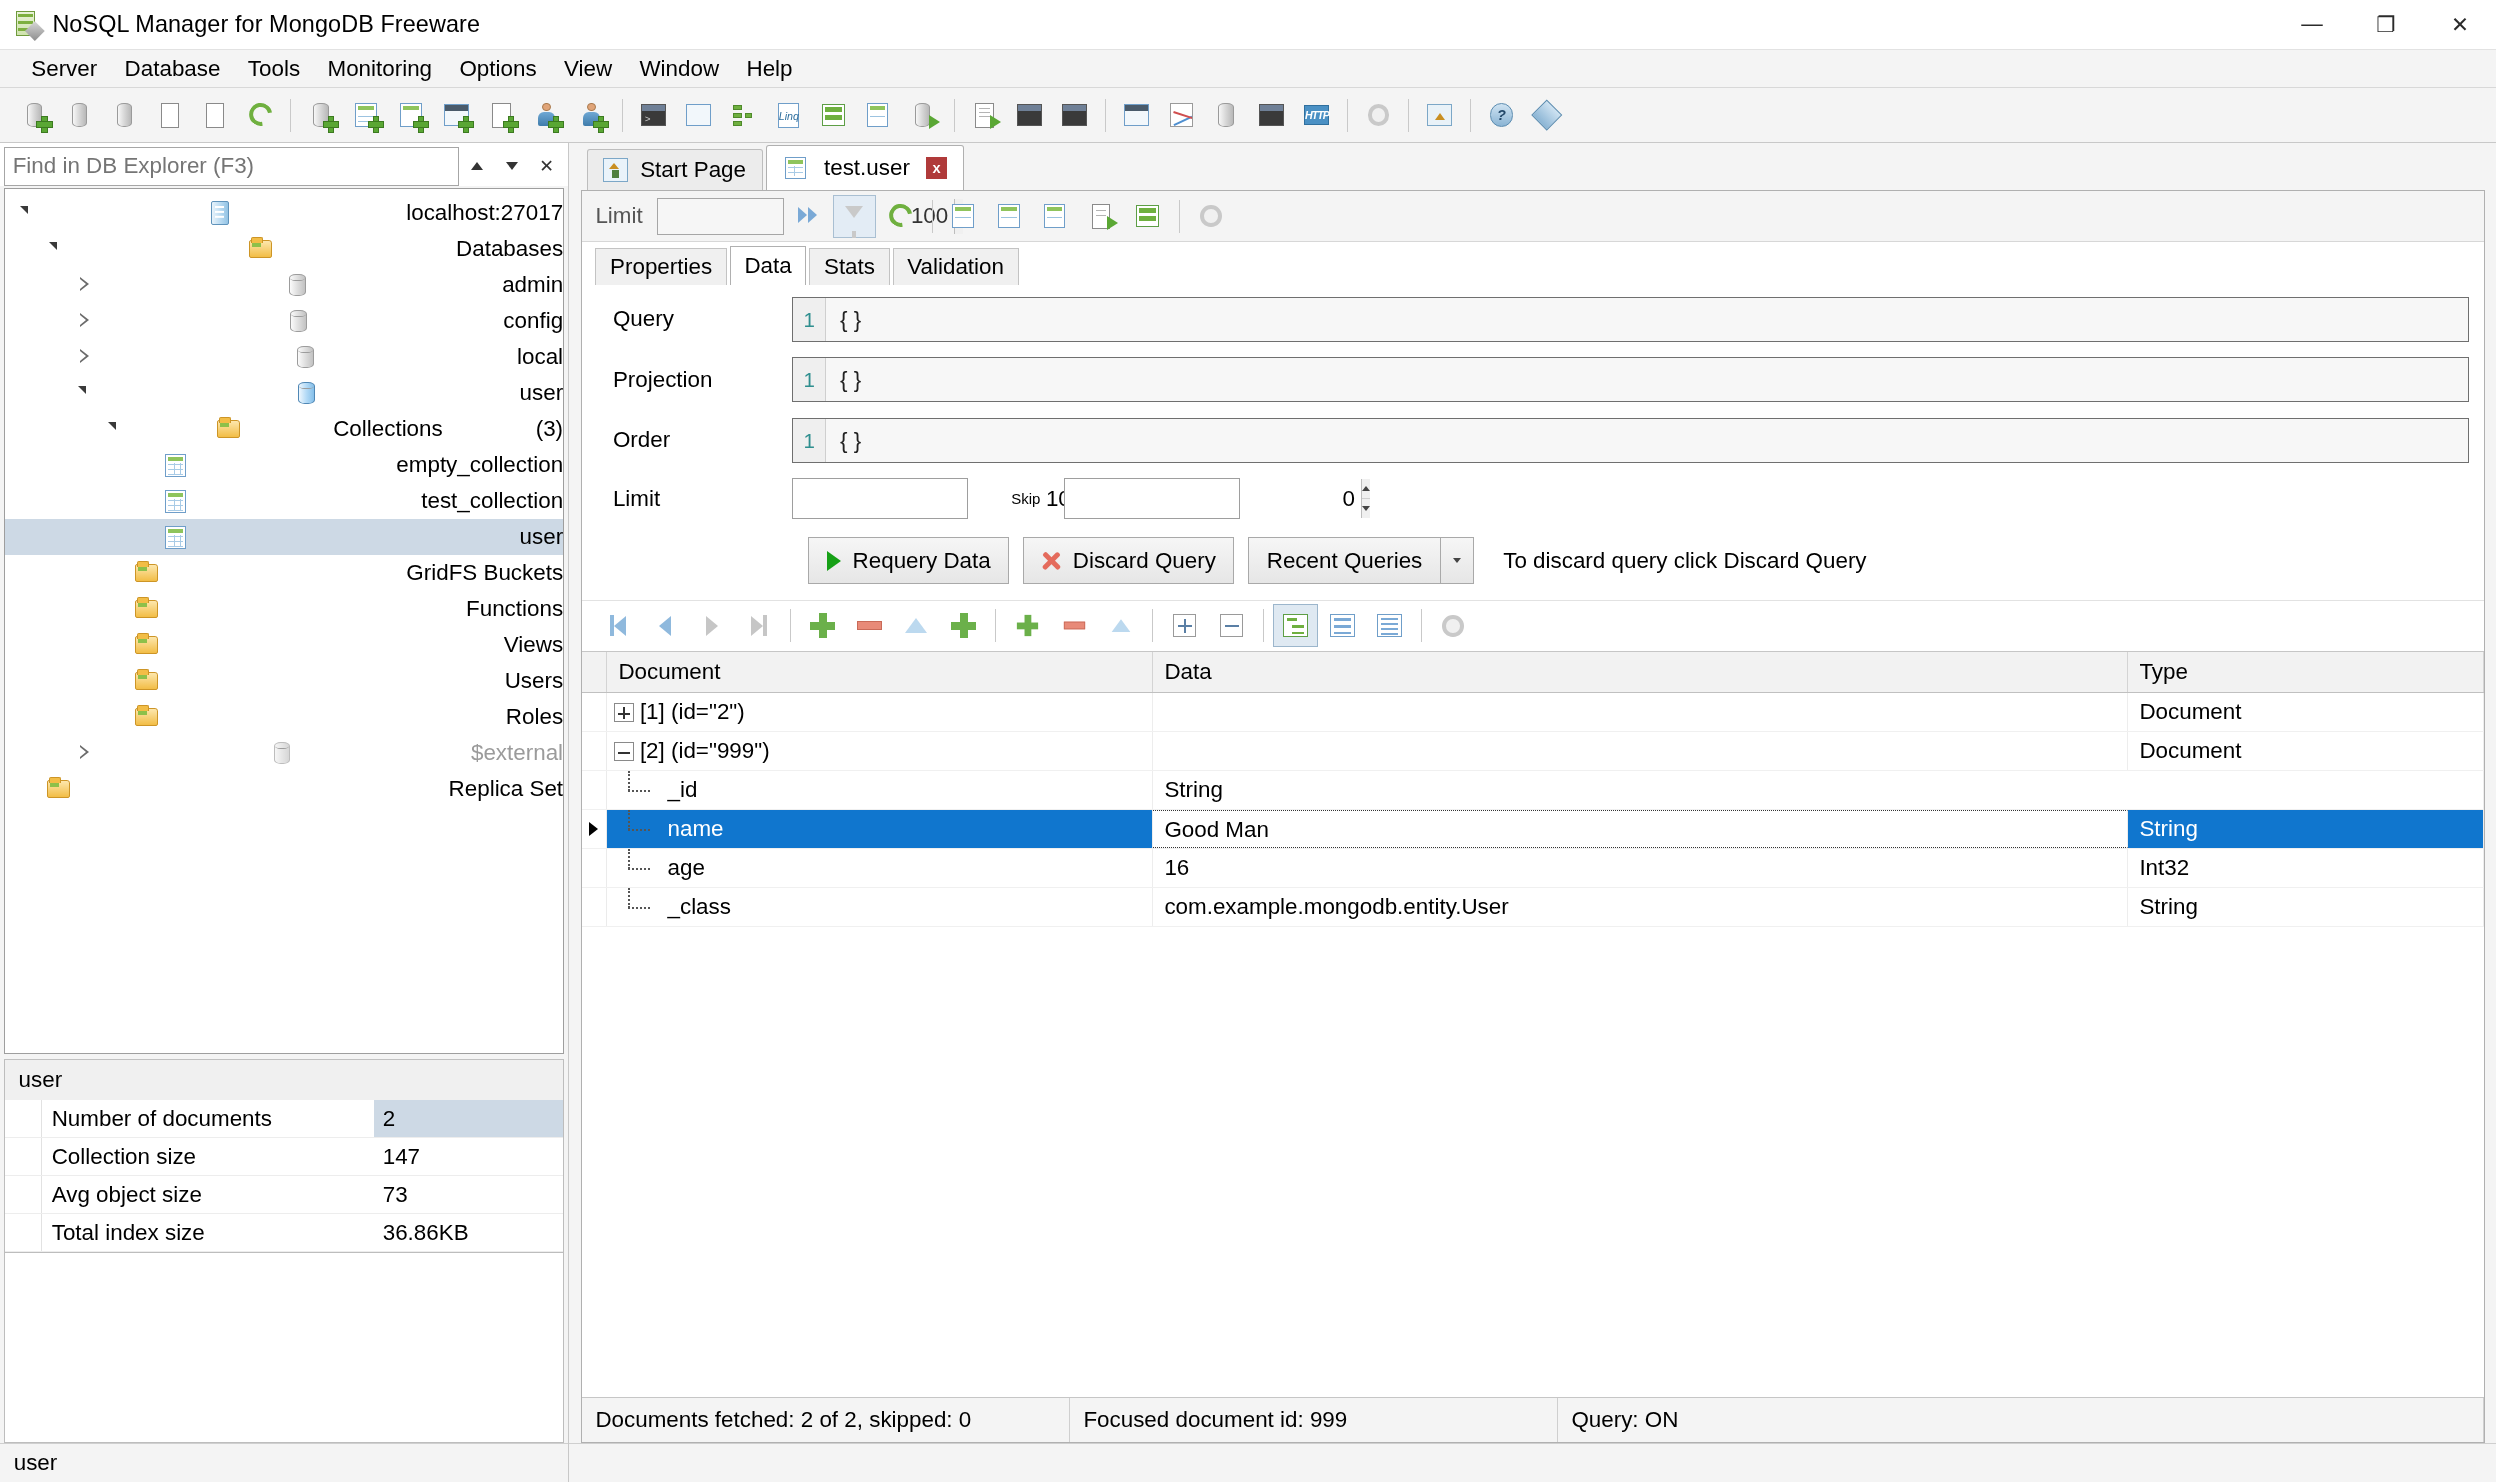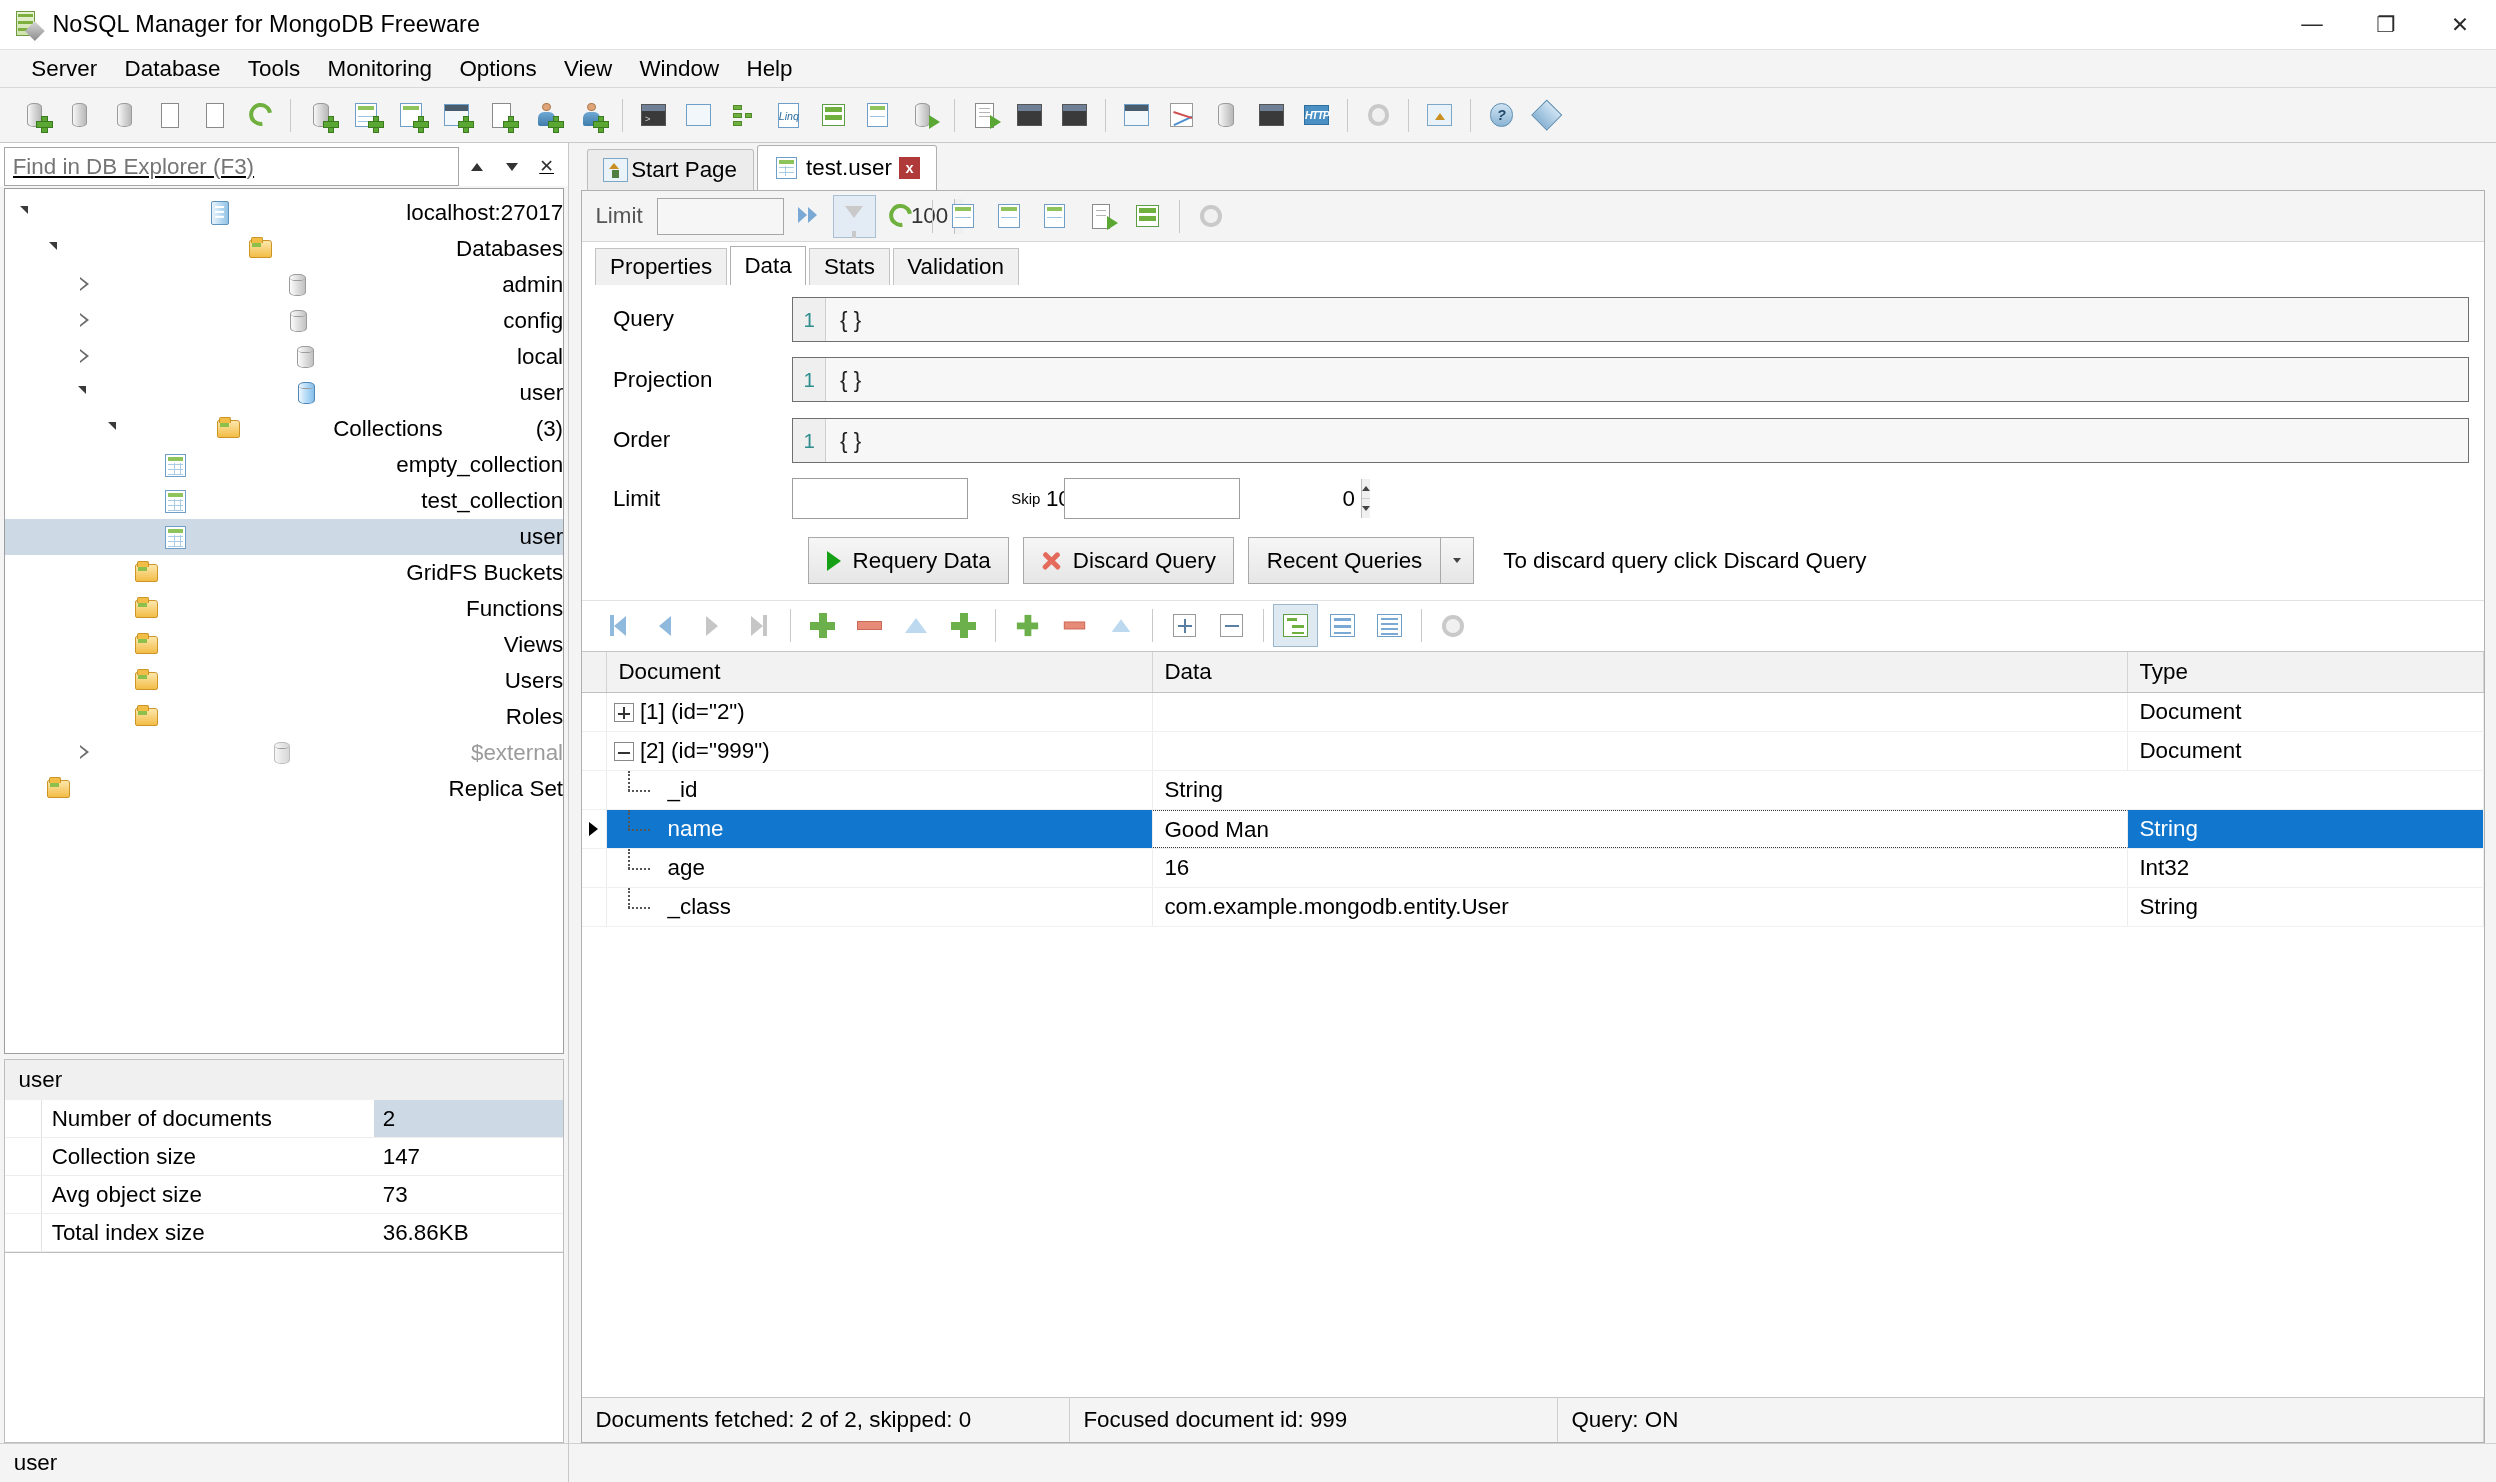--- a/index.html
+++ b/index.html
@@ -118,21 +118,21 @@
   .i-greenbar { position:absolute; left:2.9px; top:3.9px; width:23.4px; height:21.5px; background:#fff; border:1px solid #5d9e45; }
   .i-greenbar .b { position:absolute; left:2px; right:2px; height:4.9px; background:#6fb03f; }
   .i-hier { position:absolute; left:3.9px; top:3.9px; width:21.5px; height:21.5px; }
   .i-hier .n { position:absolute; width:8.8px; height:4.9px; background:#6fb03f; border:1px solid #4e8a2a; }
 
   
   .body-wrap { display:flex; height: calc(1482px - 49px - 39px - 55px); }
 
   
   .left-pane { width: 568px; display:flex; flex-direction:column; background:#f4f4f4; }
-  .find-row { display:flex; align-items:flex-end; height: 43px; padding: 3.9px 3.9px 0 3.9px; background:#fff;text-decoration:underline; }
+  .find-row { display:flex; align-items:flex-start; height: 43px; padding: 3.9px 3.9px 0 3.9px; background:#fff; }
   .find-input {
     flex:1; height: 39px; border:1px solid #a6a6a6; background:#fff;
     font-size:22.4px; color:#888; padding: 0 7.8px; line-height:37px;
   }
   .find-btn {
     width: 35px; height: 39px; display:flex; align-items:center; justify-content:center;
     font-size: 17.6px; color:#333; background:#fff;
   }
   .chev { width:0;height:0; }
   .chev.up { border-left:6.8px solid transparent; border-right:6.8px solid transparent; border-bottom:8.8px solid #333; }
@@ -200,21 +200,21 @@
 
   .left-status {
     height: 39px; background:#f4f4f4; border-top:1px solid #cfcfcf;
     display:flex; align-items:center; padding-left:13.7px; font-size:22.4px;
   }
 
   
   .right-pane { flex:1; display:flex; flex-direction:column; background:#f4f4f4; border-left:1px solid #c8c8c8; }
   .tabstrip { height: 47px; display:flex; align-items:flex-end; padding-left:17.6px; background:#f4f4f4; }
   .tab {
-    height: 41px; display:flex; align-items:center; gap:3px; padding: 0 15.6px;
+    height: 41px; display:flex; align-items:center; gap:12px; padding: 0 15.6px;
     background:#ececec; border:1px solid #bdbdbd; border-bottom:none;
     font-size:22.4px; margin-right:3.9px; border-radius:2.9px 2.9px 0 0;
   }
   .tab.active { background:#fff; border-color:#b0b0b0; height: 45px; }
   .tab-close {
     width:21.5px; height:21.5px; background:#b03a3a; color:#fff; font-size:14.6px;
     display:flex; align-items:center; justify-content:center; font-weight:bold; margin-left:3.9px;
   }
   .tab-ico-home { width:25px; height:23.4px; position:relative; flex:none; }
   .tab-ico-home .bx { position:absolute; inset:0; background:#eaf3fa; border:1px solid #7ca7c7; }

